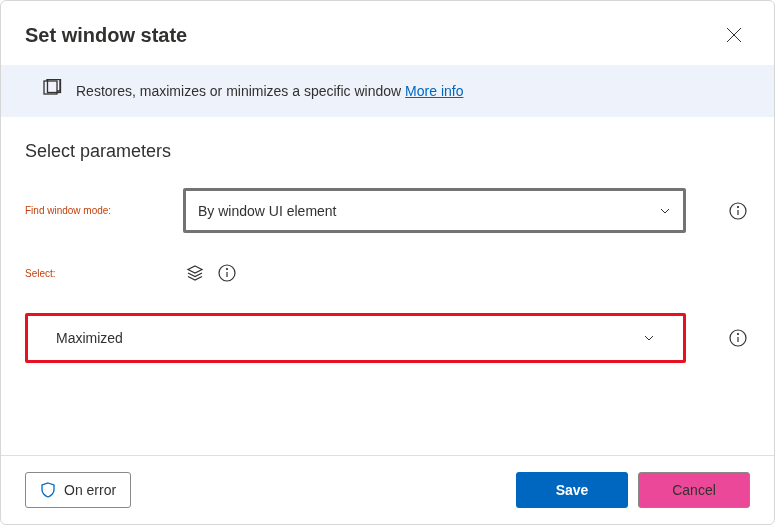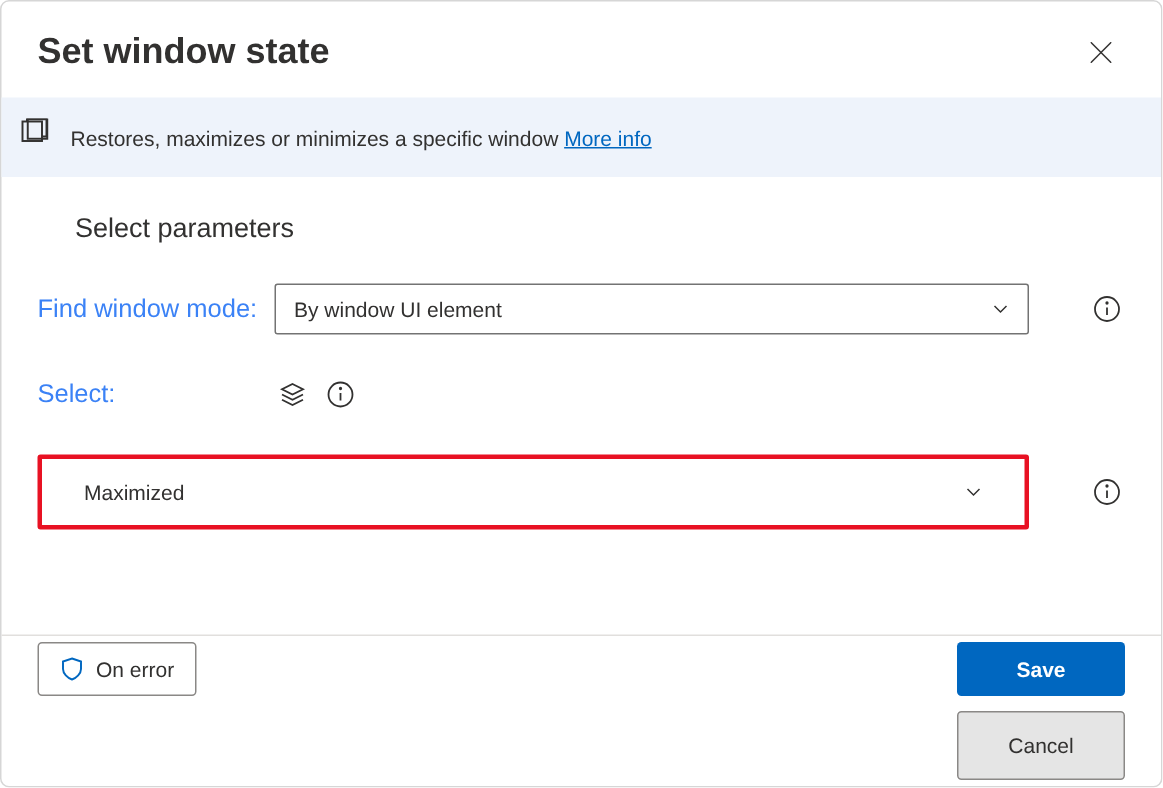--- a/index.html
+++ b/index.html
@@ -1,40 +1,40 @@
 <!DOCTYPE html>
 <html><head>
 <meta charset="utf-8">
 <style>
   * { box-sizing: border-box; margin: 0; padding: 0; font-family: 'Segoe UI', -apple-system, sans-serif; }
   body { background: #fff; width: 775px; height: 525px; overflow: hidden; }
   .dialog { width: 775px; height: 525px; border: 1px solid #d6d6d6; border-radius: 6px; display: flex; flex-direction: column; background: #fff; }
   .header { display: flex; align-items: center; justify-content: space-between; padding: 18px 24px 14px 24px; }
-  .title { font-size: 24px; font-weight: 600; color: #323130; }
+  .title { font-size: 20px; font-weight: 600; color: #323130; }
   .close-btn { width: 32px; height: 32px; display: flex; align-items: center; justify-content: center; cursor: pointer; background: none; border: none; }
   .close-btn svg { width: 14px; height: 14px; }
-  .info-bar { background: #eef3fb; display: flex; align-items: center; padding: 14px 12px; gap: 14px; }
+  .info-bar { background: #eef3fb; display: flex; align-items: center; padding: 14px 41px; gap: 14px; }
   .info-bar-icon { flex-shrink: 0; }
   .info-text { font-size: 14px; color: #323130; }
   .more-link { color: #0067c0; text-decoration: underline; cursor: pointer; }
   .content { flex: 1; padding: 24px 24px 0 24px; }
-  .section-title { font-size: 18px; font-weight: 400; color: #323130; margin-bottom: 26px; margin-left: 25px; }
+  .section-title { font-size: 18px; font-weight: 400; color: #323130; margin-bottom: 26px; }
   .row { display: flex; align-items: center; margin-bottom: 28px; gap: 8px; }
-  .label { width: 150px; font-size: 17px; color: #3b82f6; flex-shrink: 0; }
-  .select { flex: 1; height: 34px; border: 1px solid #737373; border-radius: 2px; display: flex; align-items: center; justify-content: space-between; padding: 0 12px; font-size: 14px; color: #323130; background: #fff; cursor: pointer; }
+  .label { width: 150px; font-size: 10px; color: #c2410c; flex-shrink: 0; }
+  .select { flex: 1; height: 45px; border: 3px solid #737373; border-radius: 2px; display: flex; align-items: center; justify-content: space-between; padding: 0 12px; font-size: 14px; color: #323130; background: #fff; cursor: pointer; }
   .highlighted-wrapper { border: 3px solid #e81123; border-radius: 2px; flex: 1; display: flex; align-items: center; height: 50px; padding: 16px; }
   .highlighted-wrapper .select { border: none; height: 100%; }
   .chevron { flex-shrink: 0; }
   .icon-btn { width: 24px; height: 24px; display: flex; align-items: center; justify-content: center; cursor: pointer; flex-shrink: 0; }
   .spacer { width: 24px; flex-shrink: 0; }
-  .footer { border-top: 1px solid #e1dfdd; padding: 4px 24px; display: flex; align-items: flex-start; justify-content: space-between; }
+  .footer { border-top: 1px solid #e1dfdd; padding: 16px 24px; display: flex; align-items: flex-end; justify-content: space-between; }
   .on-error-btn { height: 36px; border: 1px solid #8a8886; border-radius: 3px; background: #fff; padding: 0 14px; display: flex; align-items: center; gap: 8px; font-size: 14px; color: #323130; cursor: pointer; }
-  .footer-right { display: flex; gap: 10px; flex-direction: column; }
+  .footer-right { display: flex; gap: 10px; }
   .save-btn { height: 36px; min-width: 112px; border: none; border-radius: 3px; background: #0067c0; color: #fff; font-size: 14px; font-weight: 600; cursor: pointer; }
-  .cancel-btn { height: 46px; min-width: 112px; border: 1px solid #8a8886; border-radius: 3px; background: #e5e5e5; color: #323130; font-size: 14px; cursor: pointer; }
+  .cancel-btn { height: 36px; min-width: 112px; border: 1px solid #8a8886; border-radius: 3px; background: #ec4899; color: #323130; font-size: 14px; cursor: pointer; }
 </style>
 </head>
 <body>
 
 <div class="dialog">
   <div class="header">
     <div class="title">Set window state</div>
     <button class="close-btn">
       <svg viewBox="0 0 14 14" stroke="#323130" stroke-width="1">
           <line x1="0" y1="0" x2="14" y2="14"></line>

